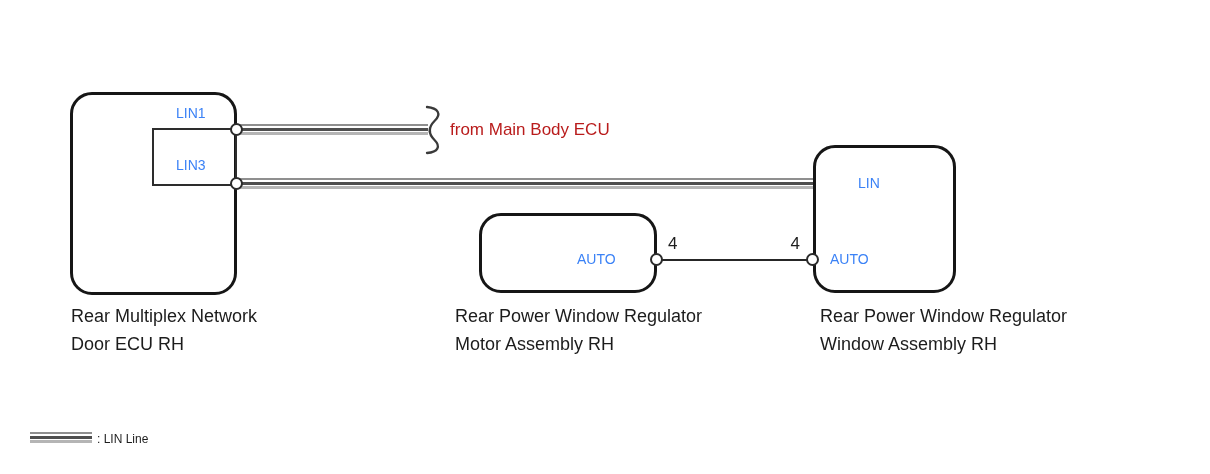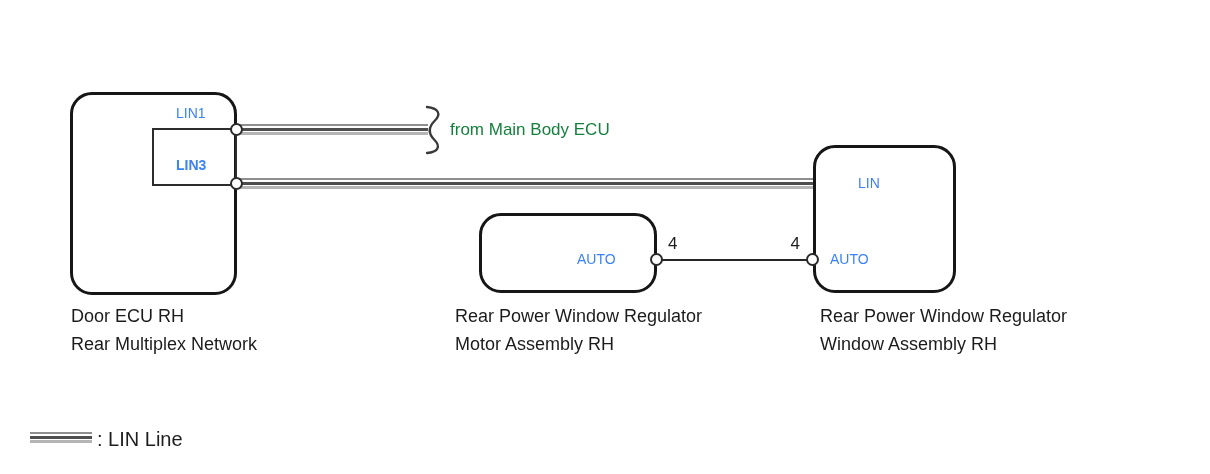--- a/index.html
+++ b/index.html
@@ -74,34 +74,34 @@
     position: absolute;
     font-size: 17px;
     line-height: 19px;
     color: #1e1e1e;
   }
   .annotation {
     position: absolute;
     font-size: 17px;
     line-height: 20px;
     white-space: nowrap;
-    color: #15803d;
+    color: #b91c1c;
   }
   .caption {
     position: absolute;
     font-size: 18px;
     line-height: 28px;
     white-space: nowrap;
     color: #1c1c1c;
   }
   .caption div { white-space: nowrap; }
 
   .legend-label {
     position: absolute;
-    font-size: 20px;
+    font-size: 12px;
     line-height: 20px;
     white-space: nowrap;
     color: #1e1e1e;
   }
   svg.overlay {
     position: absolute;
     left: 0; top: 0;
     width: 1210px;
     height: 474px;
     pointer-events: none;
@@ -115,21 +115,21 @@
 
   <div class="lin-band" style="left:239px; top:124px; width:189px;"></div>
 
   <div class="lin-band" style="left:239px; top:178px; width:576px;"></div>
 
   <div class="thin-wire" style="left:656px; top:259px; width:152px;"></div>
 
   <div class="node-box" style="left:70px; top:92px; width:167px; height:203px;"></div>
   <div class="inner-rect" style="left:152px; top:128px; width:85px; height:58px;"></div>
   <div class="pin-label" style="left:176px; top:104px;">LIN1</div>
-  <div class="pin-label" style="left:176px; top:156px;font-weight:bold;">LIN3</div>
+  <div class="pin-label" style="left:176px; top:156px;">LIN3</div>
 
   <div class="node-box" style="left:479px; top:213px; width:178px; height:80px;"></div>
   <div class="pin-label" style="left:577px; top:250px;">AUTO</div>
 
   <div class="node-box" style="left:813px; top:145px; width:143px; height:148px;"></div>
   <div class="pin-label" style="left:858px; top:174px;">LIN</div>
   <div class="pin-label" style="left:830px; top:250px;">AUTO</div>
 
   <div class="pin-number" style="left:668px; top:234px;">4</div>
   <div class="pin-number" style="left:782px; top:234px; width:18px; text-align:right;">4</div>
@@ -139,22 +139,22 @@
   <div class="pin" style="left:650px; top:253px;"></div>
   <div class="pin" style="left:806px; top:253px;"></div>
 
   <svg class="overlay" viewBox="0 0 1210 474">
     <path d="M 427,107 C 438,108 442,114 434.5,121 C 428,127.5 428,133.5 434.5,140 C 441,146.5 438,152 427,153" fill="none" stroke="#3a3a3a" stroke-width="2.3" stroke-linecap="round"></path>
   </svg>
 
   <div class="annotation" style="left:450px; top:120px;">from Main Body ECU</div>
 
   <div class="caption" style="left:71px; top:302px;">
+    <div>Rear Multiplex Network</div>
     <div>Door ECU RH</div>
-    <div>Rear Multiplex Network</div>
   </div>
 
   <div class="caption" style="left:455px; top:302px;">
     <div>Rear Power Window Regulator</div>
     <div>Motor Assembly RH</div>
   </div>
 
   <div class="caption" style="left:820px; top:302px;">
     <div>Rear Power Window Regulator</div>
     <div>Window Assembly RH</div>

